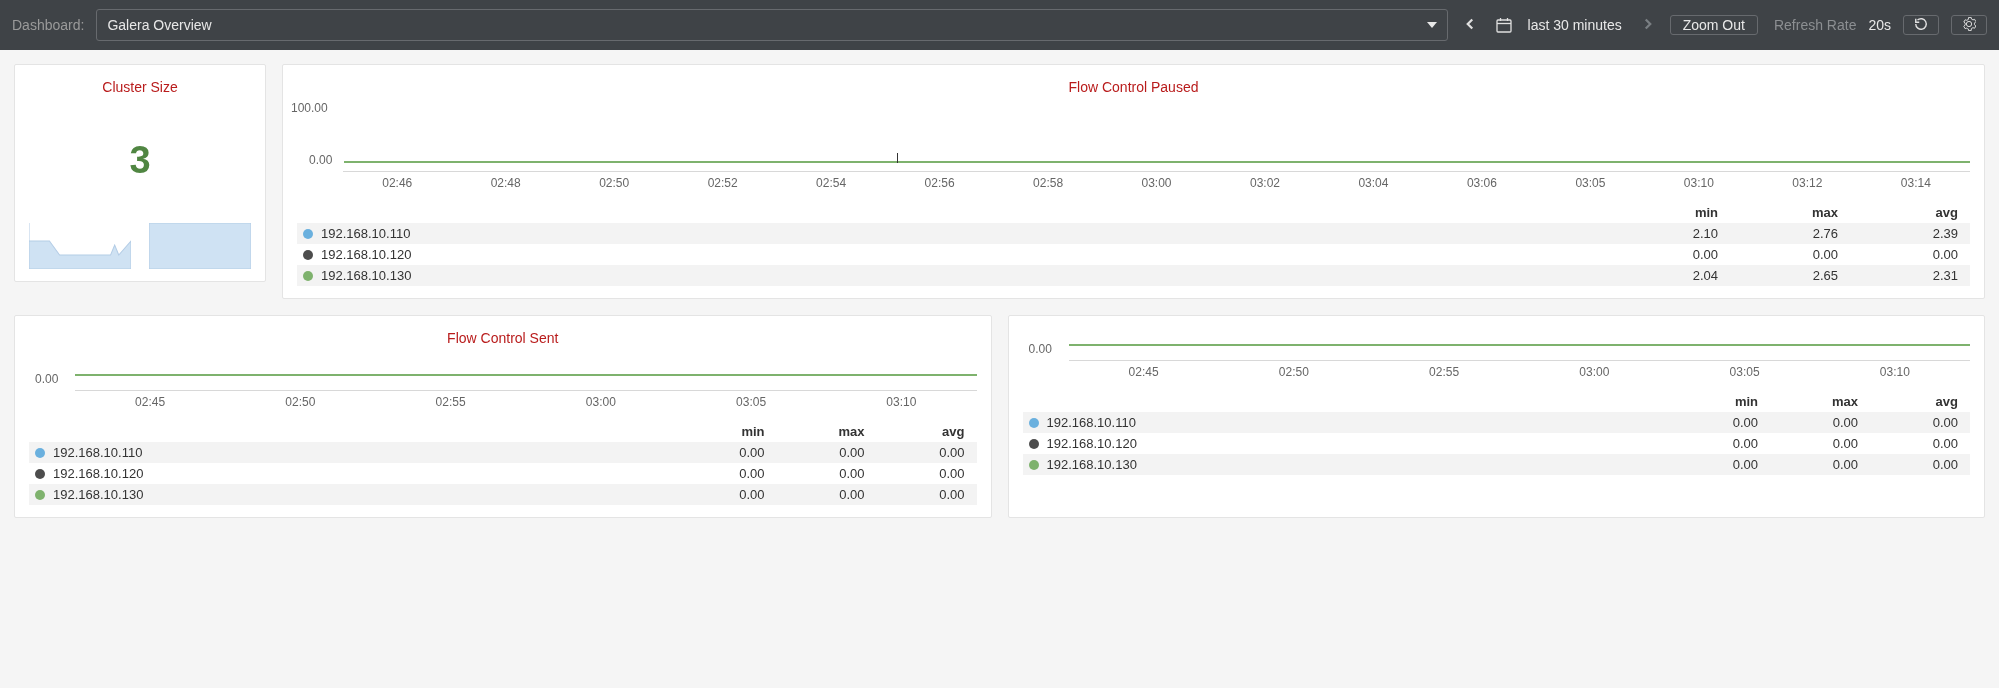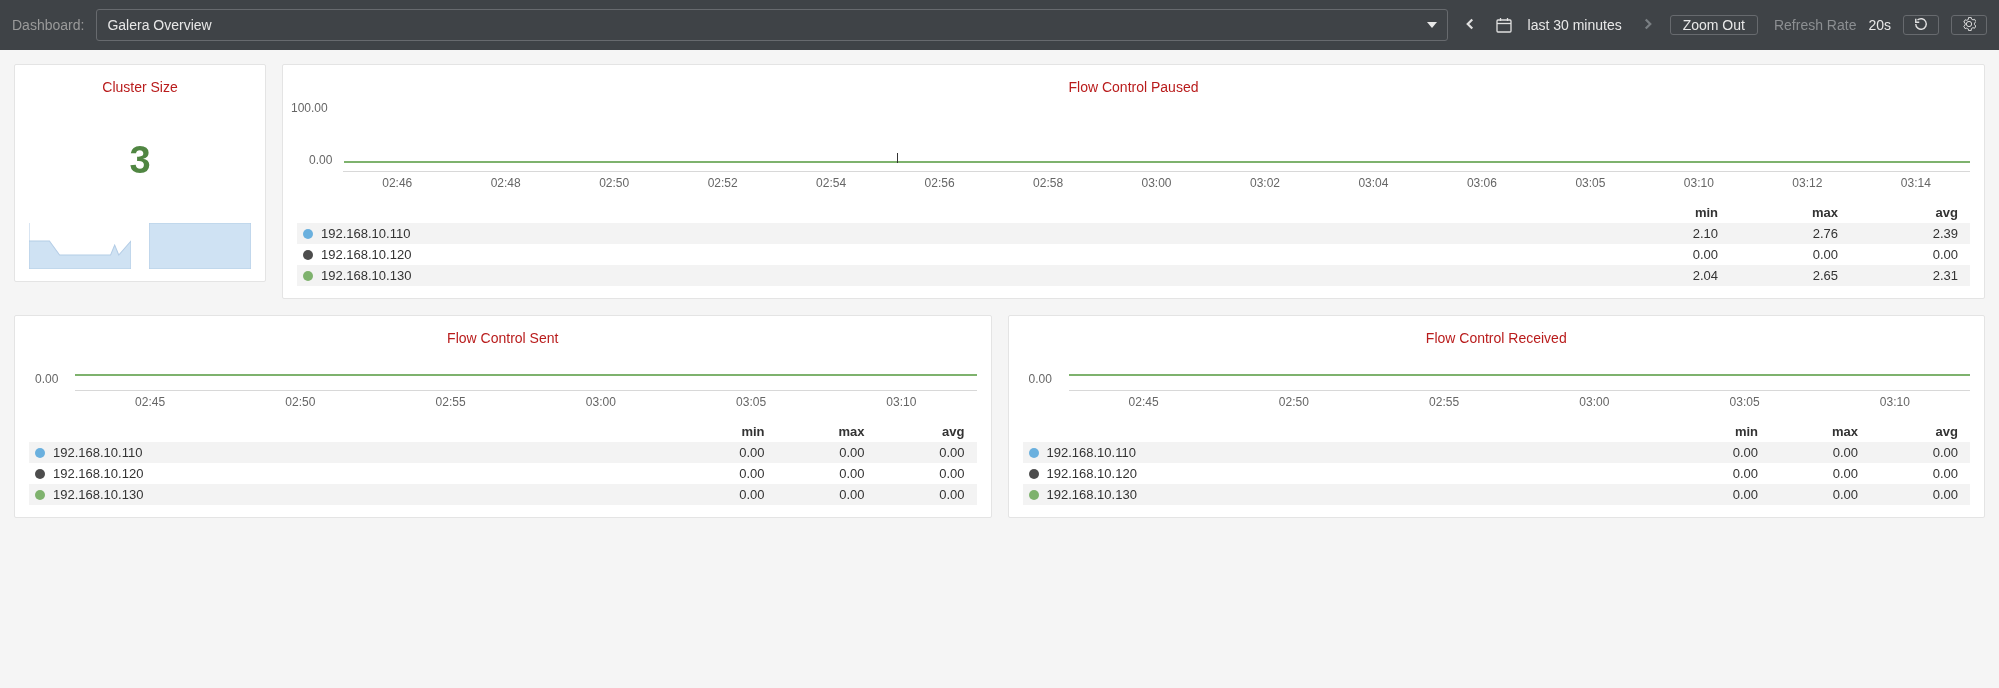--- a/index.html
+++ b/index.html
@@ -261,21 +261,20 @@
               </span>
               <span class="num">0.00</span>
               <span class="num">0.00</span>
               <span class="num">0.00</span>
             </div>
           </div>
       </div>
     </div>
 
     <div class="panel">
-      <div class="panel-title">Flow Control Received</div>
       <div class="single-y">
         <span class="lbl">0.00</span>
         <div class="plot-single">
           <div class="green-line"></div>
         </div>
       </div>
       <div class="axis-bar"></div>
       <div class="xticks" id="recv-xticks">
           <span class="xtick" style="flex: 1 1 0%;">02:45</span>
           <span class="xtick" style="flex: 1 1 0%;">02:50</span>

